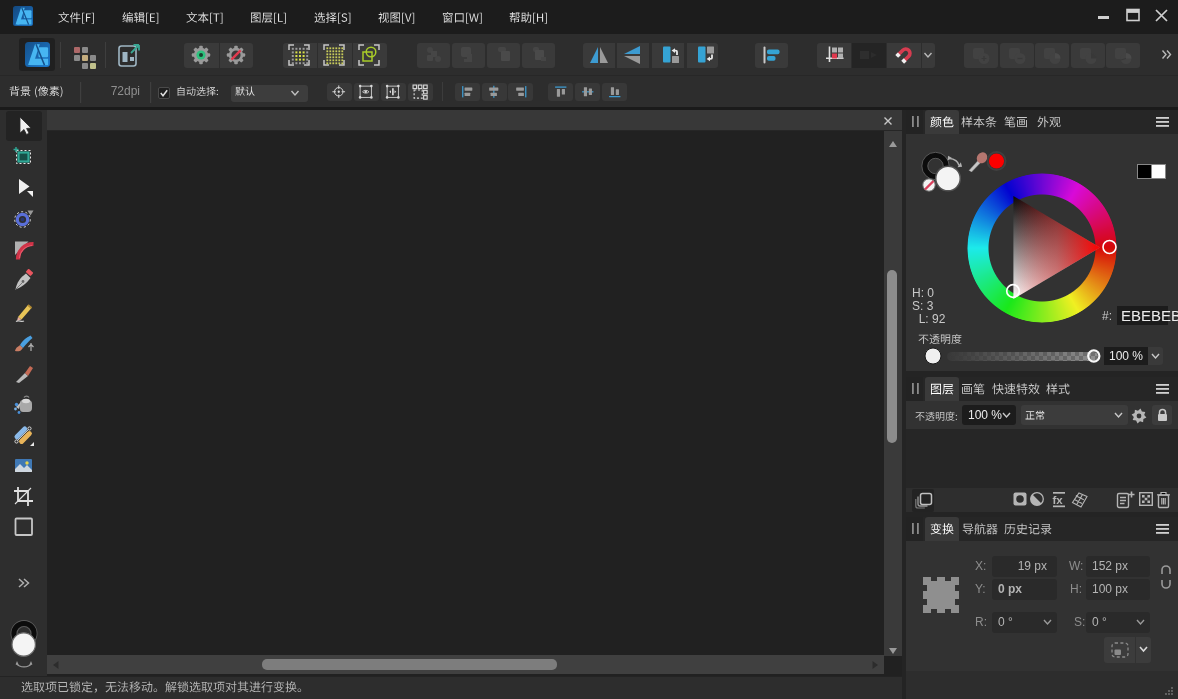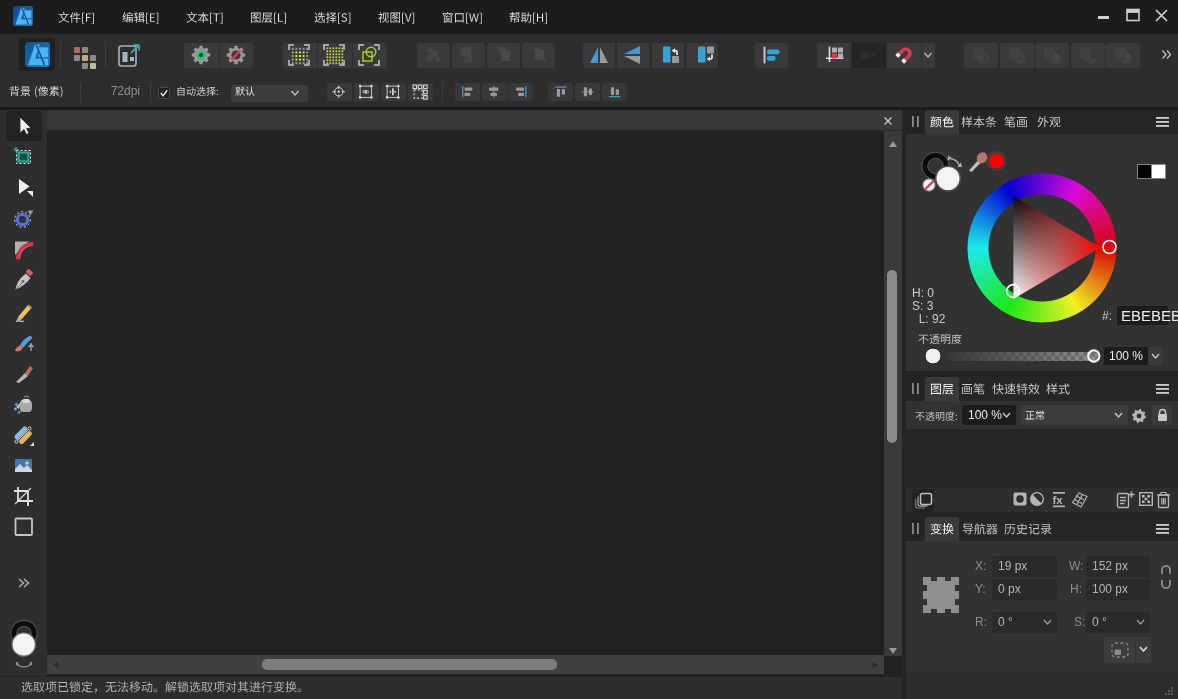--- a/index.html
+++ b/index.html
@@ -742,27 +742,27 @@
       <rect x="30" y="2" width="8" height="8"></rect>
 <rect x="2" y="16" width="8" height="8"></rect>
       <rect x="30" y="16" width="8" height="8"></rect>
 <rect x="2" y="30" width="8" height="8"></rect>
       <rect x="16" y="30" width="8" height="8"></rect>
       <rect x="30" y="30" width="8" height="8"></rect>
     </g>
   </svg>
 <div style="position:absolute;left:975px;top:555.5px;width:16px;height:21px;font-size:12px;color:#8d8d8d;line-height:21px;text-align:left;font-weight:normal;white-space:nowrap;">X:</div>
 <div style="position:absolute;left:992px;top:555.5px;width:65px;height:21px;background:#2a2a2a;border-radius:3px"></div>
-<div style="position:absolute;left:998px;top:555.5px;width:49px;height:21px;font-size:12px;color:#b4b4b4;line-height:21px;text-align:left;font-weight:normal;white-space:nowrap;">19 px</div>
+<div style="position:absolute;left:998px;top:555.5px;width:49px;height:21px;font-size:12px;color:#b4b4b4;line-height:21px;text-align:right;font-weight:normal;white-space:nowrap;">19 px</div>
 <div style="position:absolute;left:1069px;top:555.5px;width:16px;height:21px;font-size:12px;color:#8d8d8d;line-height:21px;text-align:left;font-weight:normal;white-space:nowrap;">W:</div>
 <div style="position:absolute;left:1086px;top:555.5px;width:64px;height:21px;background:#2a2a2a;border-radius:3px"></div>
 <div style="position:absolute;left:1092px;top:555.5px;width:48px;height:21px;font-size:12px;color:#b4b4b4;line-height:21px;text-align:left;font-weight:normal;white-space:nowrap;">152 px</div>
 <div style="position:absolute;left:975px;top:578.5px;width:16px;height:21px;font-size:12px;color:#8d8d8d;line-height:21px;text-align:left;font-weight:normal;white-space:nowrap;">Y:</div>
 <div style="position:absolute;left:992px;top:578.5px;width:65px;height:21px;background:#2a2a2a;border-radius:3px"></div>
-<div style="position:absolute;left:998px;top:578.5px;width:49px;height:21px;font-size:12px;color:#b4b4b4;line-height:21px;text-align:left;font-weight:normal;white-space:nowrap;">0 px</div>
+<div style="position:absolute;left:998px;top:578.5px;width:49px;height:21px;font-size:12px;color:#b4b4b4;line-height:21px;text-align:left;font-weight:bold;white-space:nowrap;">0 px</div>
 <div style="position:absolute;left:1070px;top:578.5px;width:16px;height:21px;font-size:12px;color:#8d8d8d;line-height:21px;text-align:left;font-weight:normal;white-space:nowrap;">H:</div>
 <div style="position:absolute;left:1086px;top:578.5px;width:64px;height:21px;background:#2a2a2a;border-radius:3px"></div>
 <div style="position:absolute;left:1092px;top:578.5px;width:48px;height:21px;font-size:12px;color:#b4b4b4;line-height:21px;text-align:left;font-weight:normal;white-space:nowrap;">100 px</div>
 <div style="position:absolute;left:975px;top:612px;width:16px;height:21px;font-size:12px;color:#8d8d8d;line-height:21px;text-align:left;font-weight:normal;white-space:nowrap;">R:</div>
 <div style="position:absolute;left:992px;top:612px;width:65px;height:21px;background:#2a2a2a;border-radius:3px"></div>
 <div style="position:absolute;left:998px;top:612px;width:49px;height:21px;font-size:12px;color:#b4b4b4;line-height:21px;text-align:left;font-weight:normal;white-space:nowrap;">0 °</div>
 <svg style="position:absolute;left:1041px;top:616px;" width="14" height="12" viewBox="0 0 14 12">
     <path d="M3 4 L6.5 8 L10 4" fill="none" stroke="#9a9a9a" stroke-width="1.4"></path>
   </svg>
 <div style="position:absolute;left:1074px;top:612px;width:16px;height:21px;font-size:12px;color:#8d8d8d;line-height:21px;text-align:left;font-weight:normal;white-space:nowrap;">S:</div>

